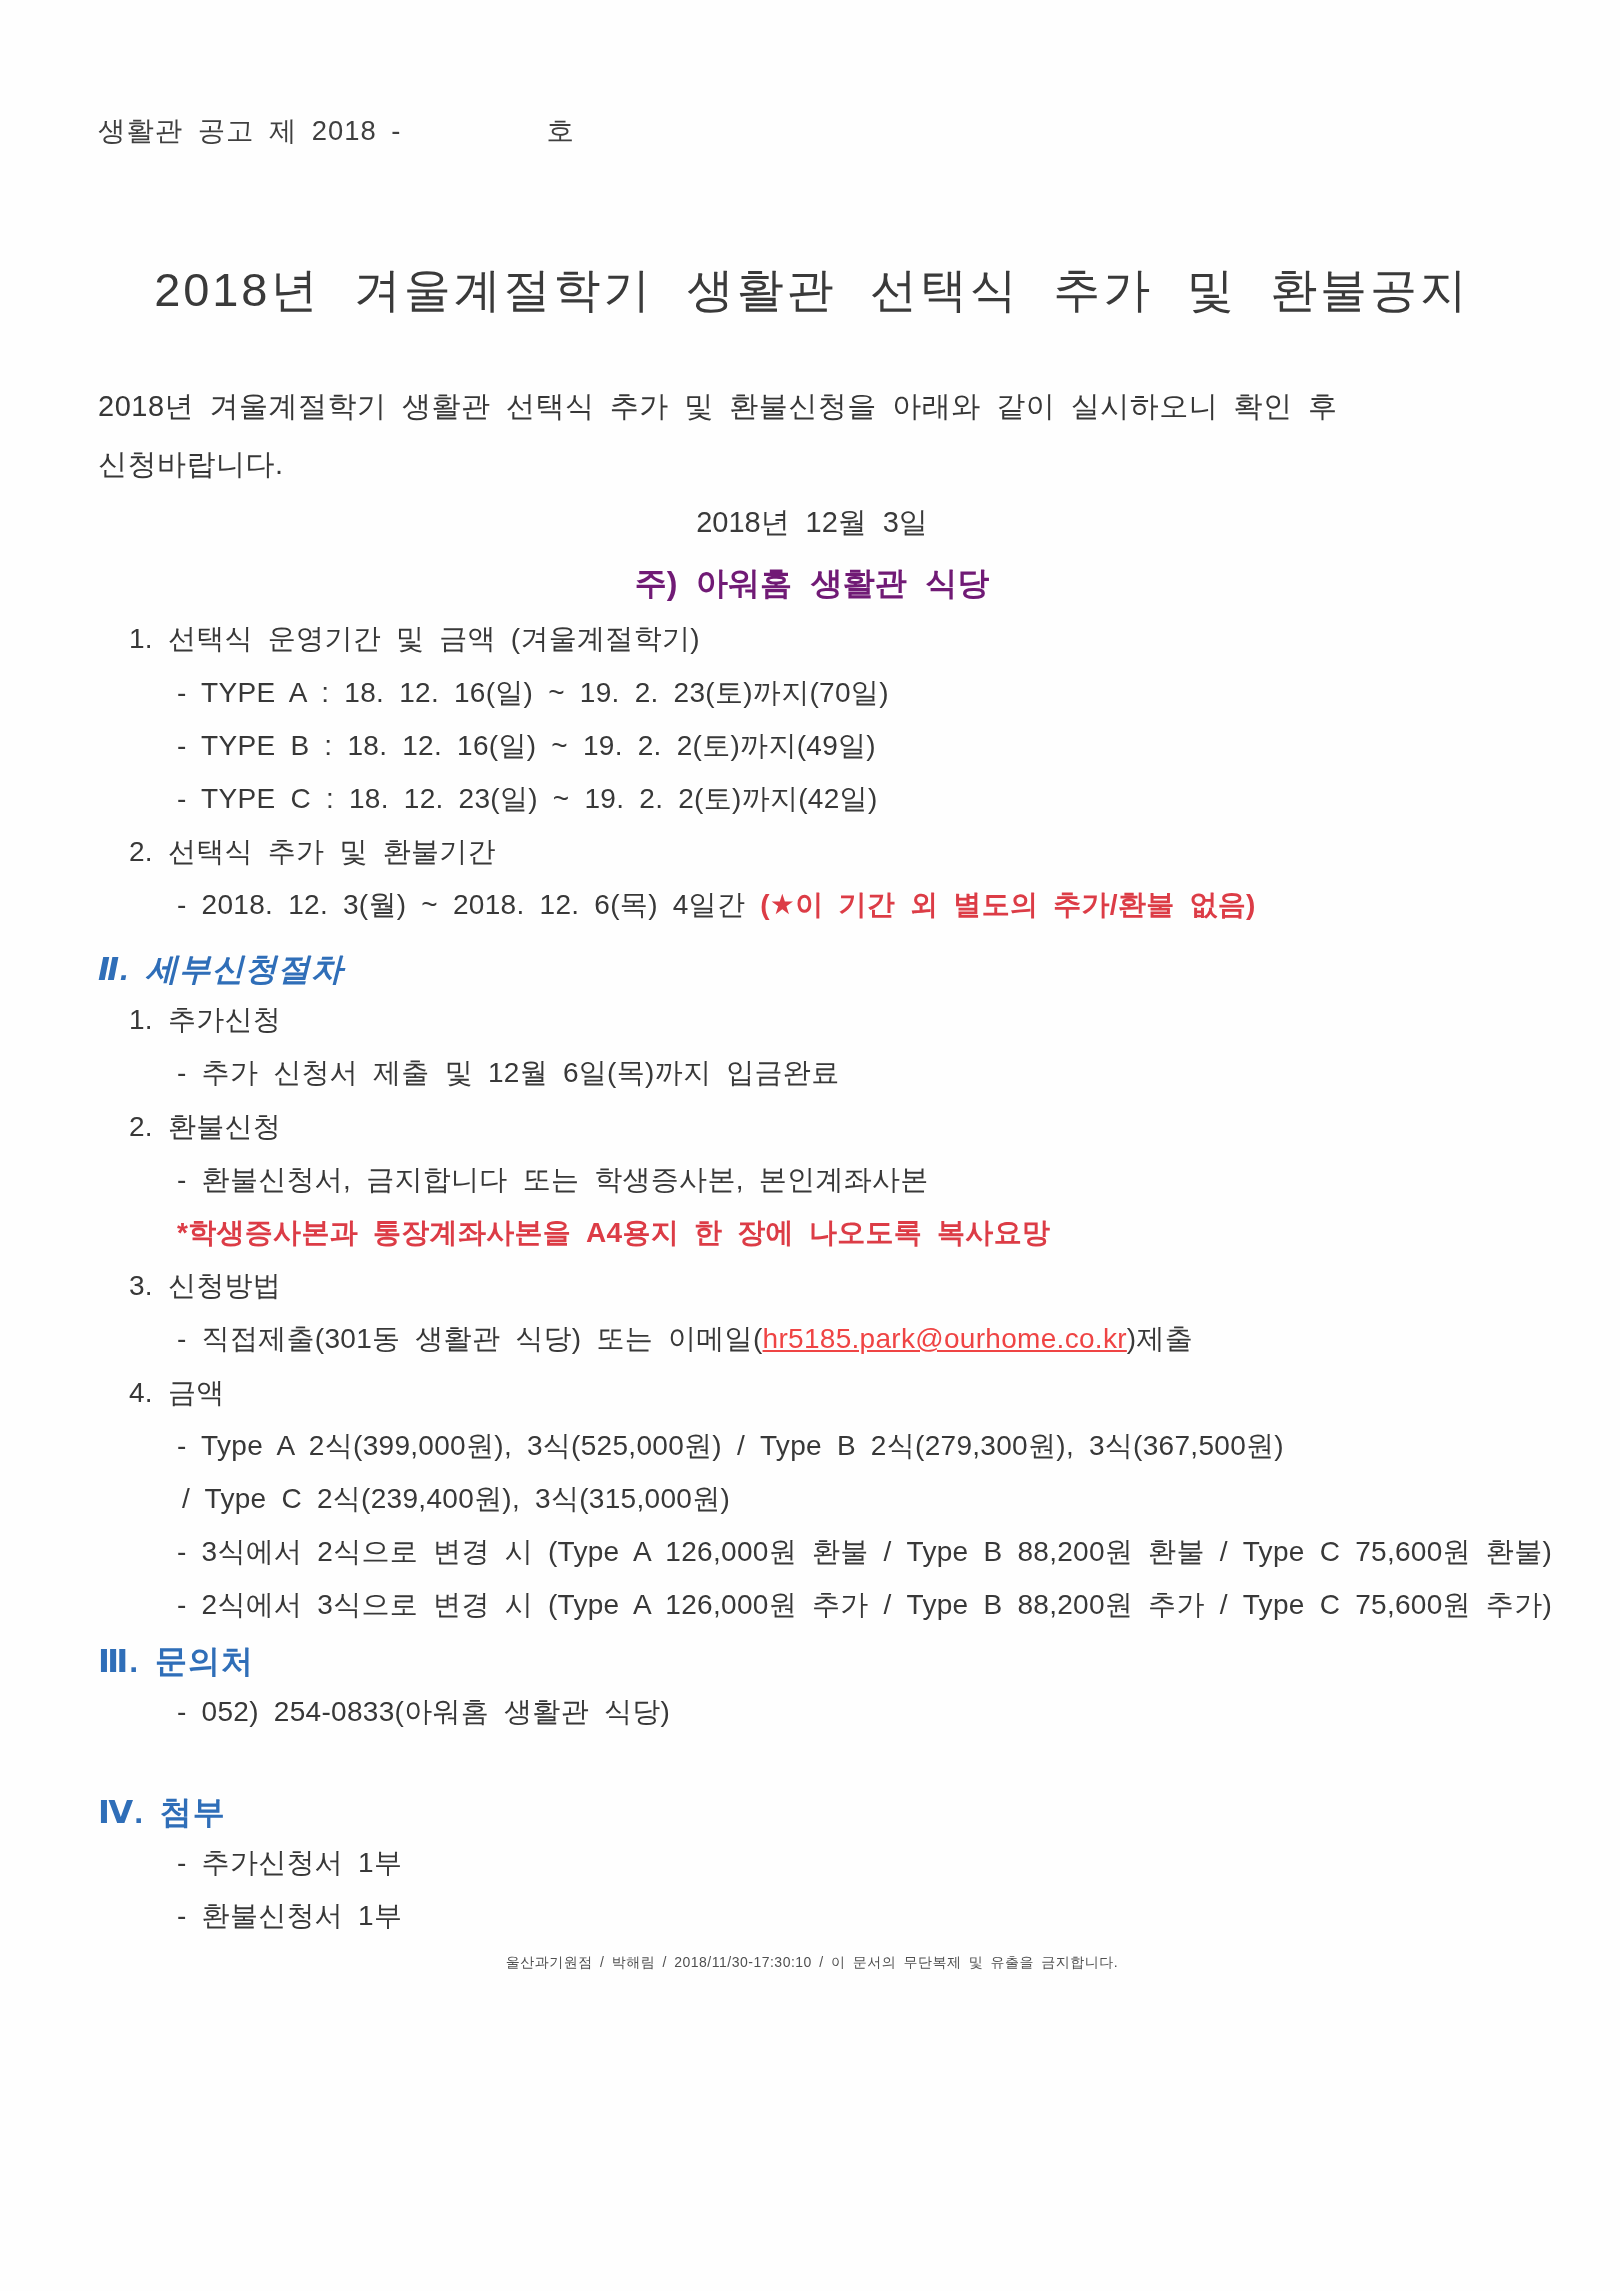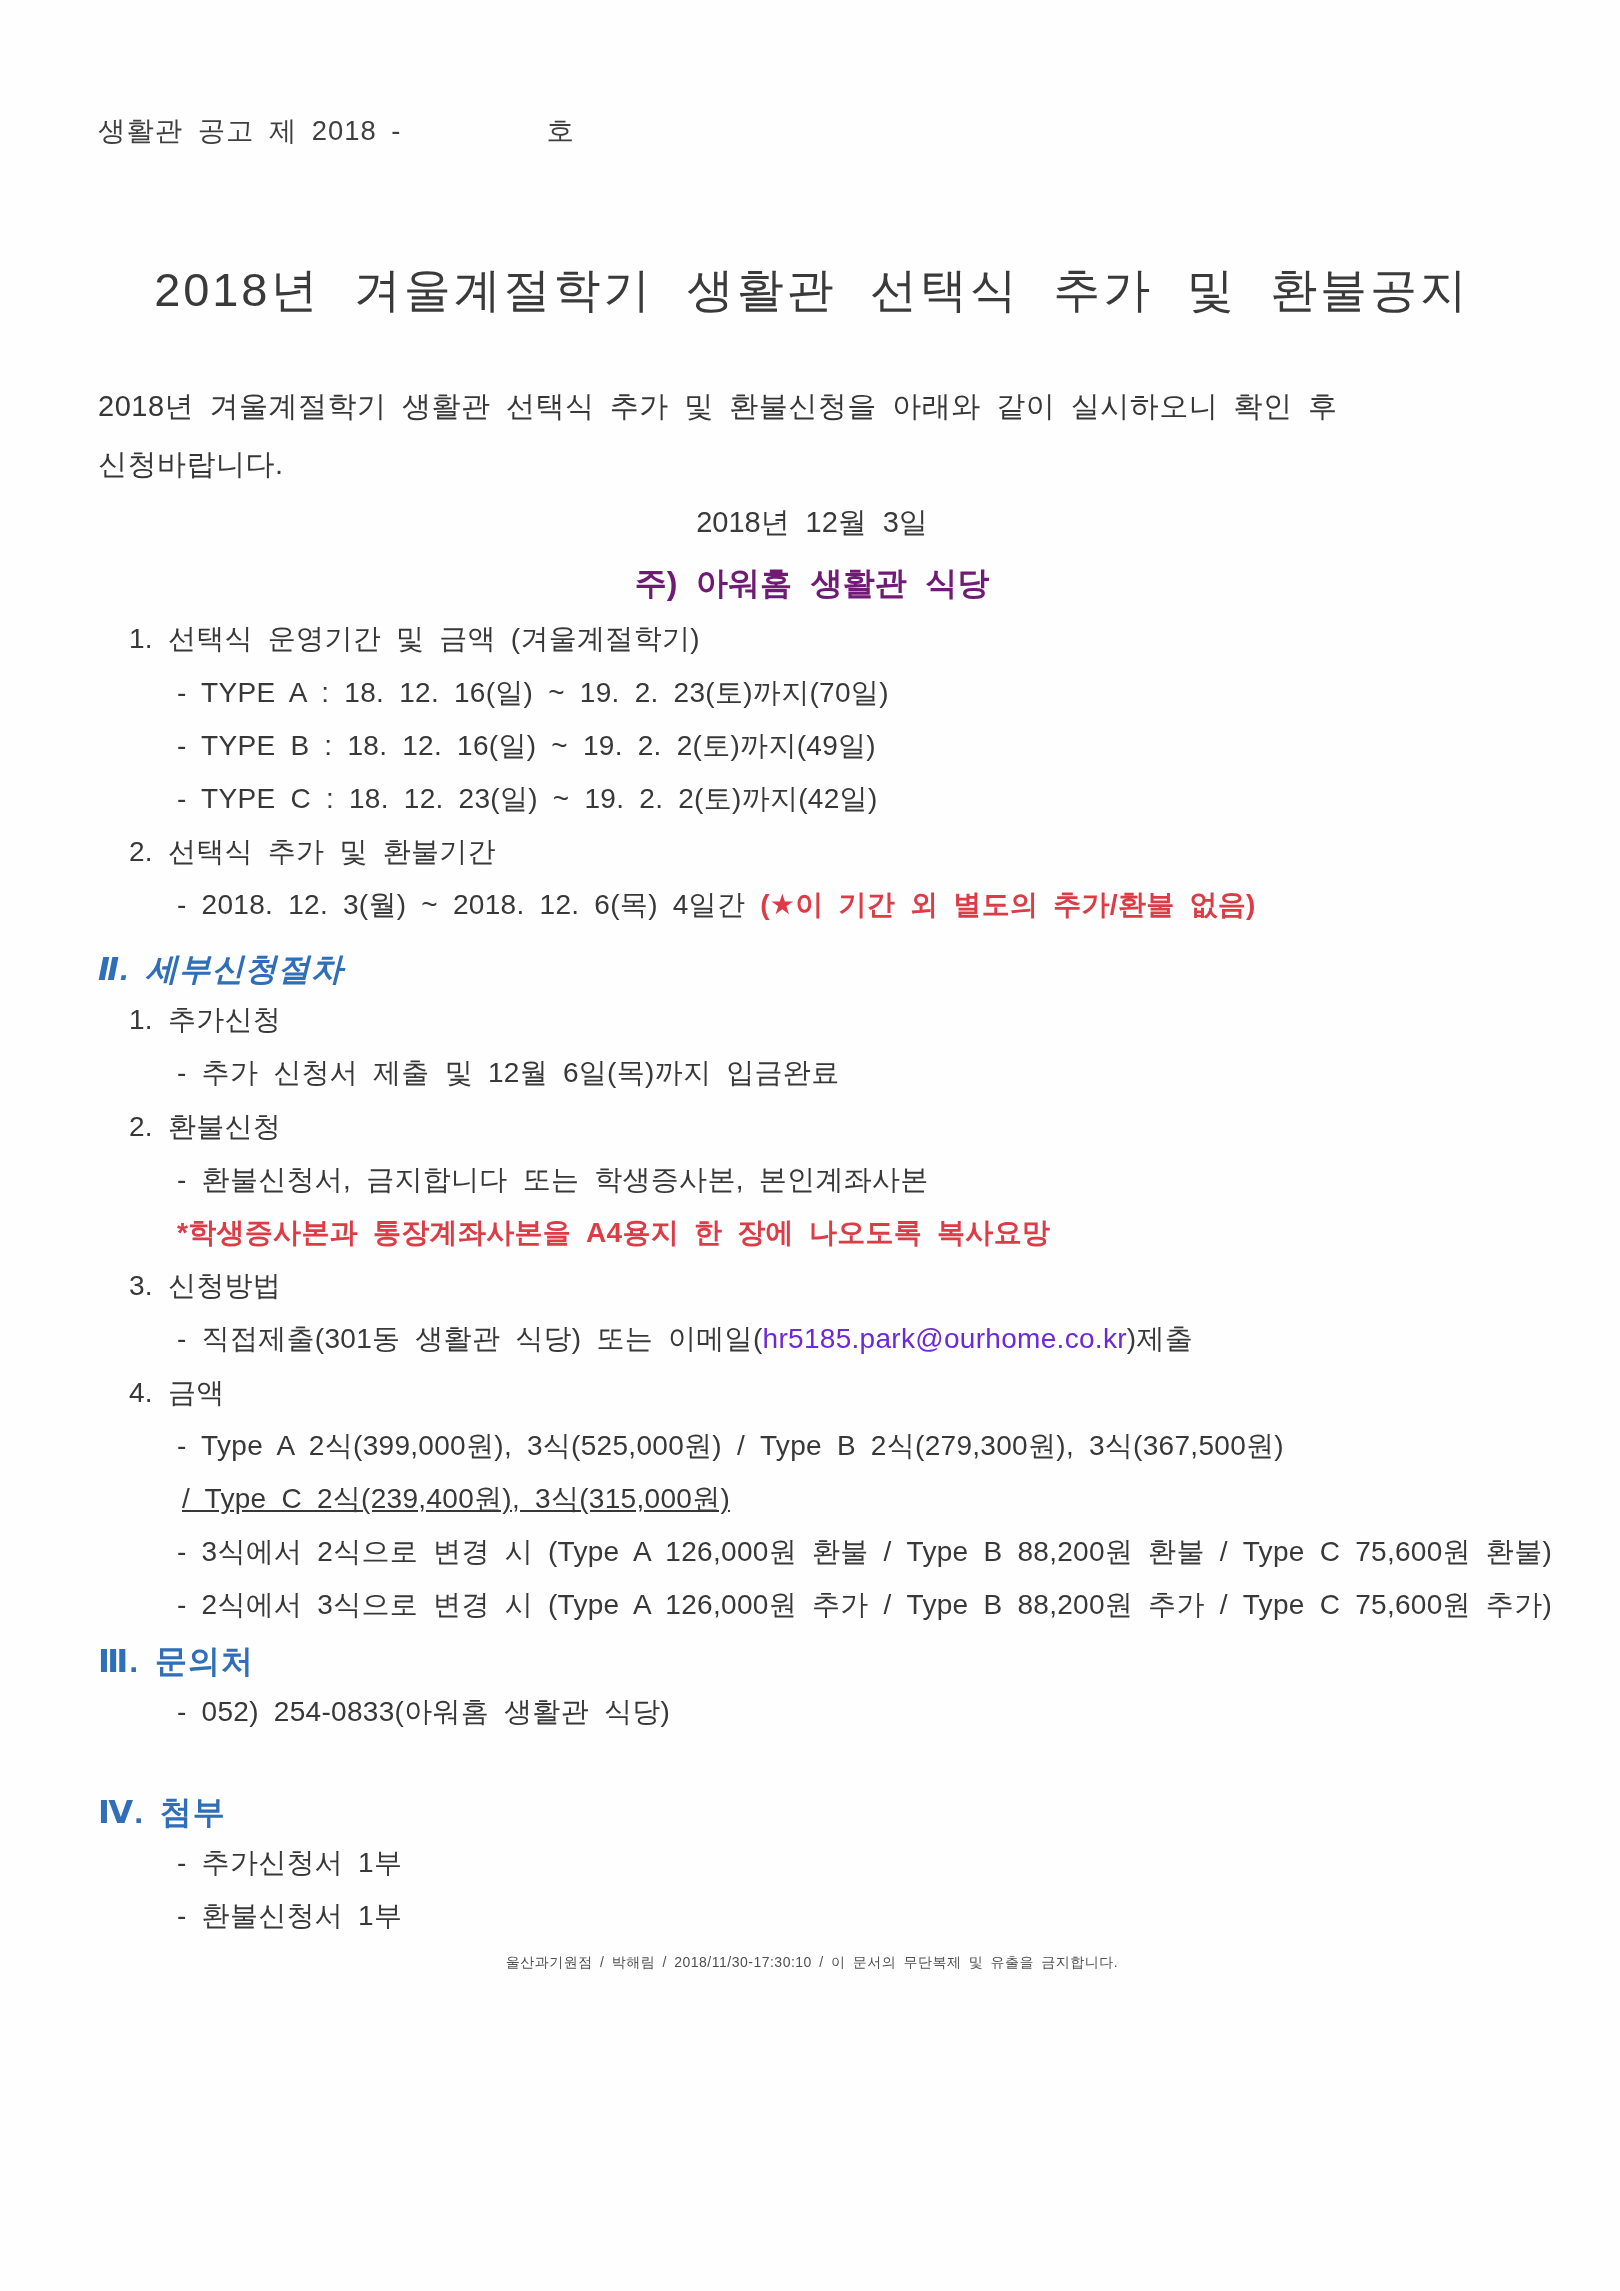--- a/index.html
+++ b/index.html
@@ -72,25 +72,26 @@
   .line {
     font-size: 28px;
     line-height: 1.9;
     letter-spacing: 0.3px;
     word-spacing: 6.9px;
     white-space: nowrap;
     color: #383838;
   }
   .num  { margin-left: 31px; }
   .dash { margin-left: 79px; }
-  .dash2 { margin-left: 84px; text-decoration: underline; }
+  .dash2 { margin-left: 84px; }
   .red  { color: #dc3c46; }
   .note { font-weight: 600; }
   .email-link {
-    color: #6d28d9;
+    color: #ef4444;
+    text-decoration: underline;
     cursor: pointer;
   }
   .footer {
     margin-top: 11.8px;
     text-align: center;
     font-size: 14px;
     color: #4f4f4f;
     letter-spacing: 0.5px;
     word-spacing: 2.9px;
   }

